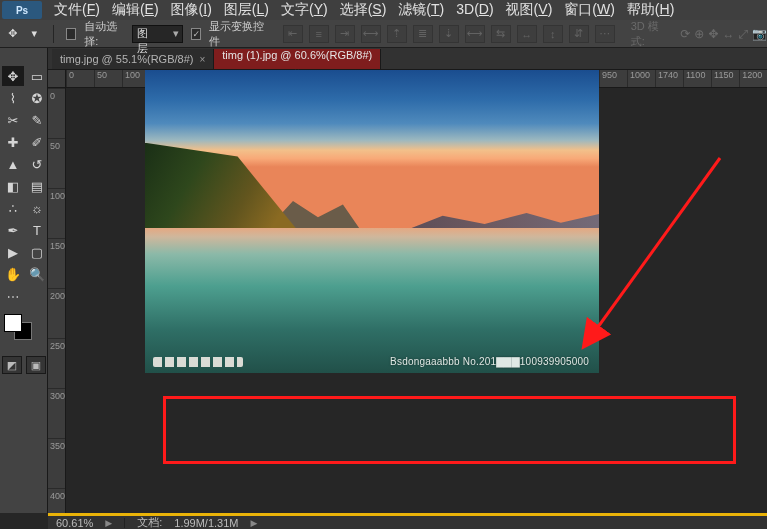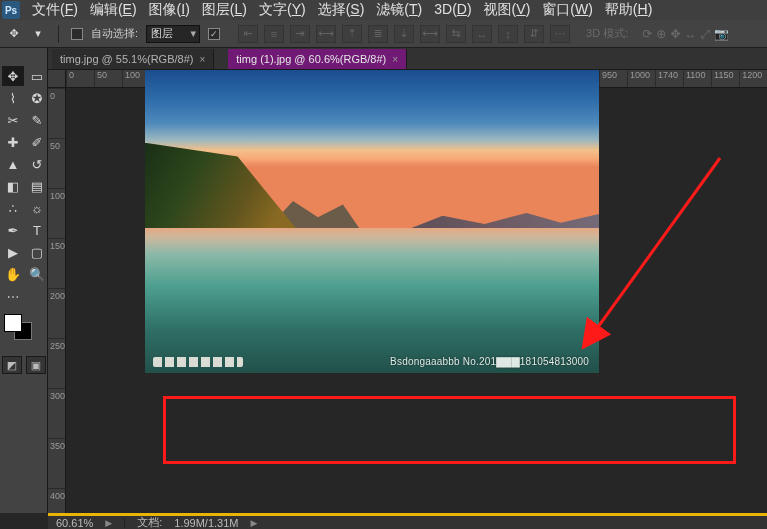--- a/index.html
+++ b/index.html
@@ -1,42 +1,42 @@
 <!DOCTYPE html>
 <html><head>
 <meta charset="utf-8">
 <style>
   * { margin: 0; padding: 0; box-sizing: border-box; font-family: "Microsoft YaHei", Arial, sans-serif; }
   body { width: 767px; height: 529px; background: #262626; color: #ccc; font-size: 11px; overflow: hidden; position: relative; }
 
   
   .menubar { height: 20px; background: #3f3f3f; display: flex; align-items: center; padding-left: 2px; gap: 2px; }
-  .ps-logo { width: 18px; height: 18px; background: #2b587e; color: #cfe8ff; font-weight: bold; font-size: 10px; display:flex; align-items:center; justify-content:center; border-radius:2px; margin-right:4px;}
+  .ps-logo { width: 40px; height: 18px; background: #2b587e; color: #cfe8ff; font-weight: bold; font-size: 10px; display:flex; align-items:center; justify-content:center; border-radius:2px; margin-right:4px;}
   .menu-item { padding: 2px 6px; color:#e0e0e0; font-size: 14px; }
   .menu-hot { text-decoration: underline; }
 
   
   .optbar { height: 28px; background: #434343; display:flex; align-items:center; padding-left:6px; gap:8px; border-bottom:1px solid #1e1e1e; }
   .opt-icon { width:16px; height:16px; display:flex; align-items:center; justify-content:center; color:#ddd;}
   .opt-sep { width:1px; height:18px; background:#252525; margin: 0 4px;}
   .checkbox { width:12px; height:12px; border:1px solid #888; background:#2b2b2b; display:inline-block;}
   .checkbox.checked::after{ content:"✓"; color:#bbb; font-size:9px; position:relative; top:-2px; left:1px;}
   .select { background:#262626; border:1px solid #111; color:#ddd; height:18px; padding:0 26px 0 4px; font-size:11px; position:relative;}
   .select::after { content:"▾"; position:absolute; right:3px; top:1px; color:#aaa;}
   .opt-icon-row { display:flex; gap:6px; margin-left:10px;}
   .opt-btn { width:20px; height:18px; display:flex; align-items:center; justify-content:center; color:#888; border:1px solid #222; background:#3a3a3a;}
   .opt-btn.dis { opacity:.45; }
   .opt-label { color:#6a6a6a; font-size:11px; margin-left:8px;}
   .opt-icon-group { display:flex; gap:4px; margin-left:6px;}
   .opt-icon-group span { color:#6a6a6a; font-size:12px;}
 
   
-  .tabbar { height:22px; background:#323232; display:flex; align-items:flex-end; padding-left:52px; gap:14px; border-bottom:1px solid #191919;}
+  .tabbar { height:22px; background:#323232; display:flex; align-items:flex-end; padding-left:52px; gap:0; border-bottom:1px solid #191919;}
   .tab { height:20px; display:flex; align-items:center; gap:6px; padding:0 8px; background:#2c2c2c; color:#b5b5b5; font-size:11px; border-right:1px solid #191919;}
-  .tab.active { background:#701a75; color:#e5e5e5; }
+  .tab.active { background:#7f1d1d; color:#e5e5e5;flex-direction:column; }
   .tab-close { color:#999; font-size:10px; }
 
   
   .toolbox { position:absolute; top:48px; left:0; width:48px; bottom:16px; background:#434343; border-right:1px solid #191919; padding-top:18px;}
   .toolgrid { display:grid; grid-template-columns: repeat(2, 22px); gap:2px; padding:0 2px;}
   .tool { width:22px; height:20px; display:flex; align-items:center; justify-content:center; color:#d5d5d5; font-size:13px; }
   .tool.active { background:#1a1a1a; }
   .swatches { padding:8px 4px 4px 4px; }
   .swatch-fg { width:18px; height:18px; background:#fff; border:1px solid #000; position:relative; z-index:2;}
   .swatch-bg { width:18px; height:18px; background:#000; border:1px solid #777; position:relative; top:-10px; left:10px; z-index:1;}
@@ -99,20 +99,21 @@
 </div>
 
 <div class="optbar">
   <span class="opt-icon">✥</span>
   <span class="opt-icon">▾</span>
   <span class="opt-sep"></span>
   <span class="checkbox"></span>
   <span>自动选择:</span>
   <span class="select">图层</span>
   <span class="checkbox checked"></span>
+  <span>显示变换控件</span>
   <div class="opt-icon-row" id="align-slot">
       <div class="opt-btn dis">⇤</div>
       <div class="opt-btn dis">≡</div>
       <div class="opt-btn dis">⇥</div>
       <div class="opt-btn dis">⟷</div>
       <div class="opt-btn dis">⇡</div>
       <div class="opt-btn dis">≣</div>
       <div class="opt-btn dis">⇣</div>
       <div class="opt-btn dis">⟷</div>
       <div class="opt-btn dis">⇆</div>
@@ -220,21 +221,21 @@
 </div>
 
 <div class="canvas">
   <div class="photo">
     <div class="sky"></div>
     <div class="hill-r"></div>
     <div class="hill-m"></div>
     <div class="hill-l"></div>
     <div class="water"></div>
     <div class="watermark-l"></div>
-    <div class="watermark">Bsdongaaabbb  No.201▇▇▇181054813000</div>
+    <div class="watermark">Bsdongaaabbb  No.201▇▇▇100939905000</div>
   </div>
 </div>
 
 <svg class="arrow-wrap" viewBox="0 0 170 210">
   <defs>
       <marker id="ah" markerWidth="10" markerHeight="10" refX="8" refY="5" orient="auto">
     <path d="M0,0 L10,5 L0,10 Z" fill="#ff1a1a"></path>
       </marker>
     </defs>
   <line x1="160" y1="8" x2="25" y2="195" stroke="#ff1a1a" stroke-width="3" marker-end="url(#ah)"></line>

